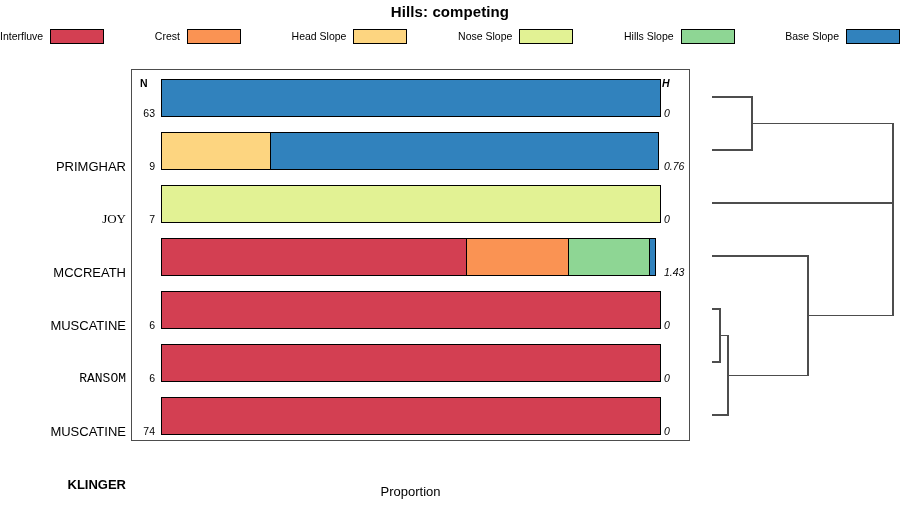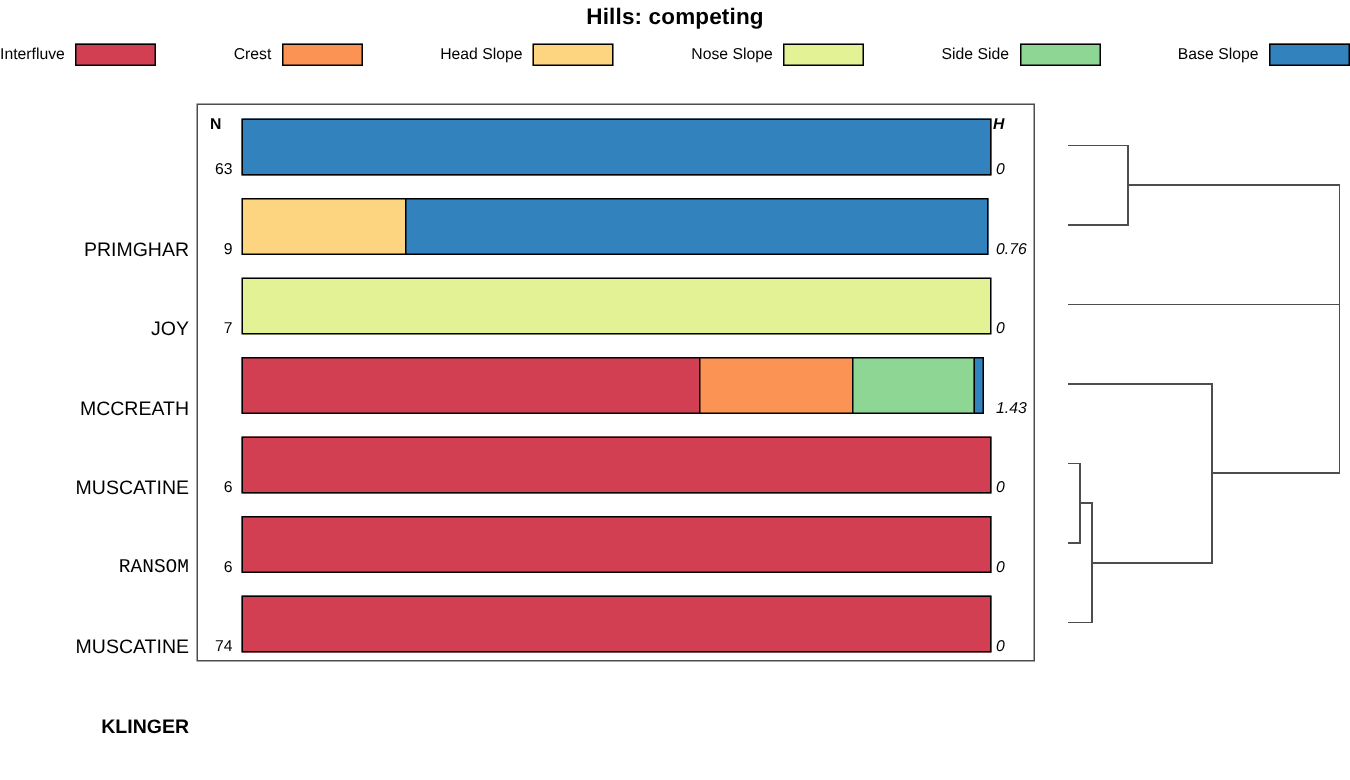--- a/index.html
+++ b/index.html
@@ -122,32 +122,32 @@
       </div>
       <div class="legend-item">
         <span class="legend-label">Head Slope</span>
         <span class="legend-swatch" style="background: rgb(253, 213, 128);"></span>
       </div>
       <div class="legend-item">
         <span class="legend-label">Nose Slope</span>
         <span class="legend-swatch" style="background: rgb(226, 242, 148);"></span>
       </div>
       <div class="legend-item">
-        <span class="legend-label">Side Side</span>
+        <span class="legend-label">Hills Slope</span>
         <span class="legend-swatch" style="background: rgb(142, 214, 148);"></span>
       </div>
       <div class="legend-item">
         <span class="legend-label">Base Slope</span>
         <span class="legend-swatch" style="background: rgb(49, 130, 189);"></span>
       </div>
     </div>
 
   <div class="ylabels" id="ylabels">
       <div class="ylabel" style="top: 97px;">PRIMGHAR</div>
-      <div class="ylabel" style="top: 150px;">JOY</div>
+      <div class="ylabel" style="top: 150px; font-family: Liberation Serif, serif;">JOY</div>
       <div class="ylabel" style="top: 203px;">MCCREATH</div>
       <div class="ylabel" style="top: 256px;">MUSCATINE</div>
       <div class="ylabel" style="top: 309px; font-family: Liberation Mono, monospace;">RANSOM</div>
       <div class="ylabel" style="top: 362px;">MUSCATINE</div>
       <div class="ylabel bold" style="top: 415px;">KLINGER</div>
     </div>
 
   <div class="panel" id="panel">
     <div class="col-head n">N</div>
     <div class="col-head h">H</div>
@@ -185,20 +185,21 @@
       <div class="barrow" style="left: 29px; top: 274px; width: 500px;">
         <div class="seg" title="Interfluve" style="background: rgb(211, 63, 82); width: 500px;"></div>
       </div>
       <div class="nval" style="left: 1px; top: 361px;">74</div>
       <div class="hval" style="left: 532px; top: 361px;">0</div>
       <div class="barrow" style="left: 29px; top: 327px; width: 500px;">
         <div class="seg" title="Interfluve" style="background: rgb(211, 63, 82); width: 500px;"></div>
       </div>
     </div>
 
+  <div class="xtitle">Proportion</div>
 
   <div class="dendro">
     <svg width="210" height="395" viewBox="0 0 210 395">
       <g id="dendro-g" fill="none" stroke="#4d4d4d" stroke-width="1.3" shape-rendering="crispEdges">
           <path d="M22 37 H62 V90 H22"></path>
           <path d="M22 249 H30 V302 H22"></path>
           <path d="M30 275.5 H38 V355 H22"></path>
           <path d="M22 196 H118 V315.25 H38"></path>
           <path d="M62 63.5 H203 V255.625 H118"></path>
           <path d="M22 143 H203"></path>

